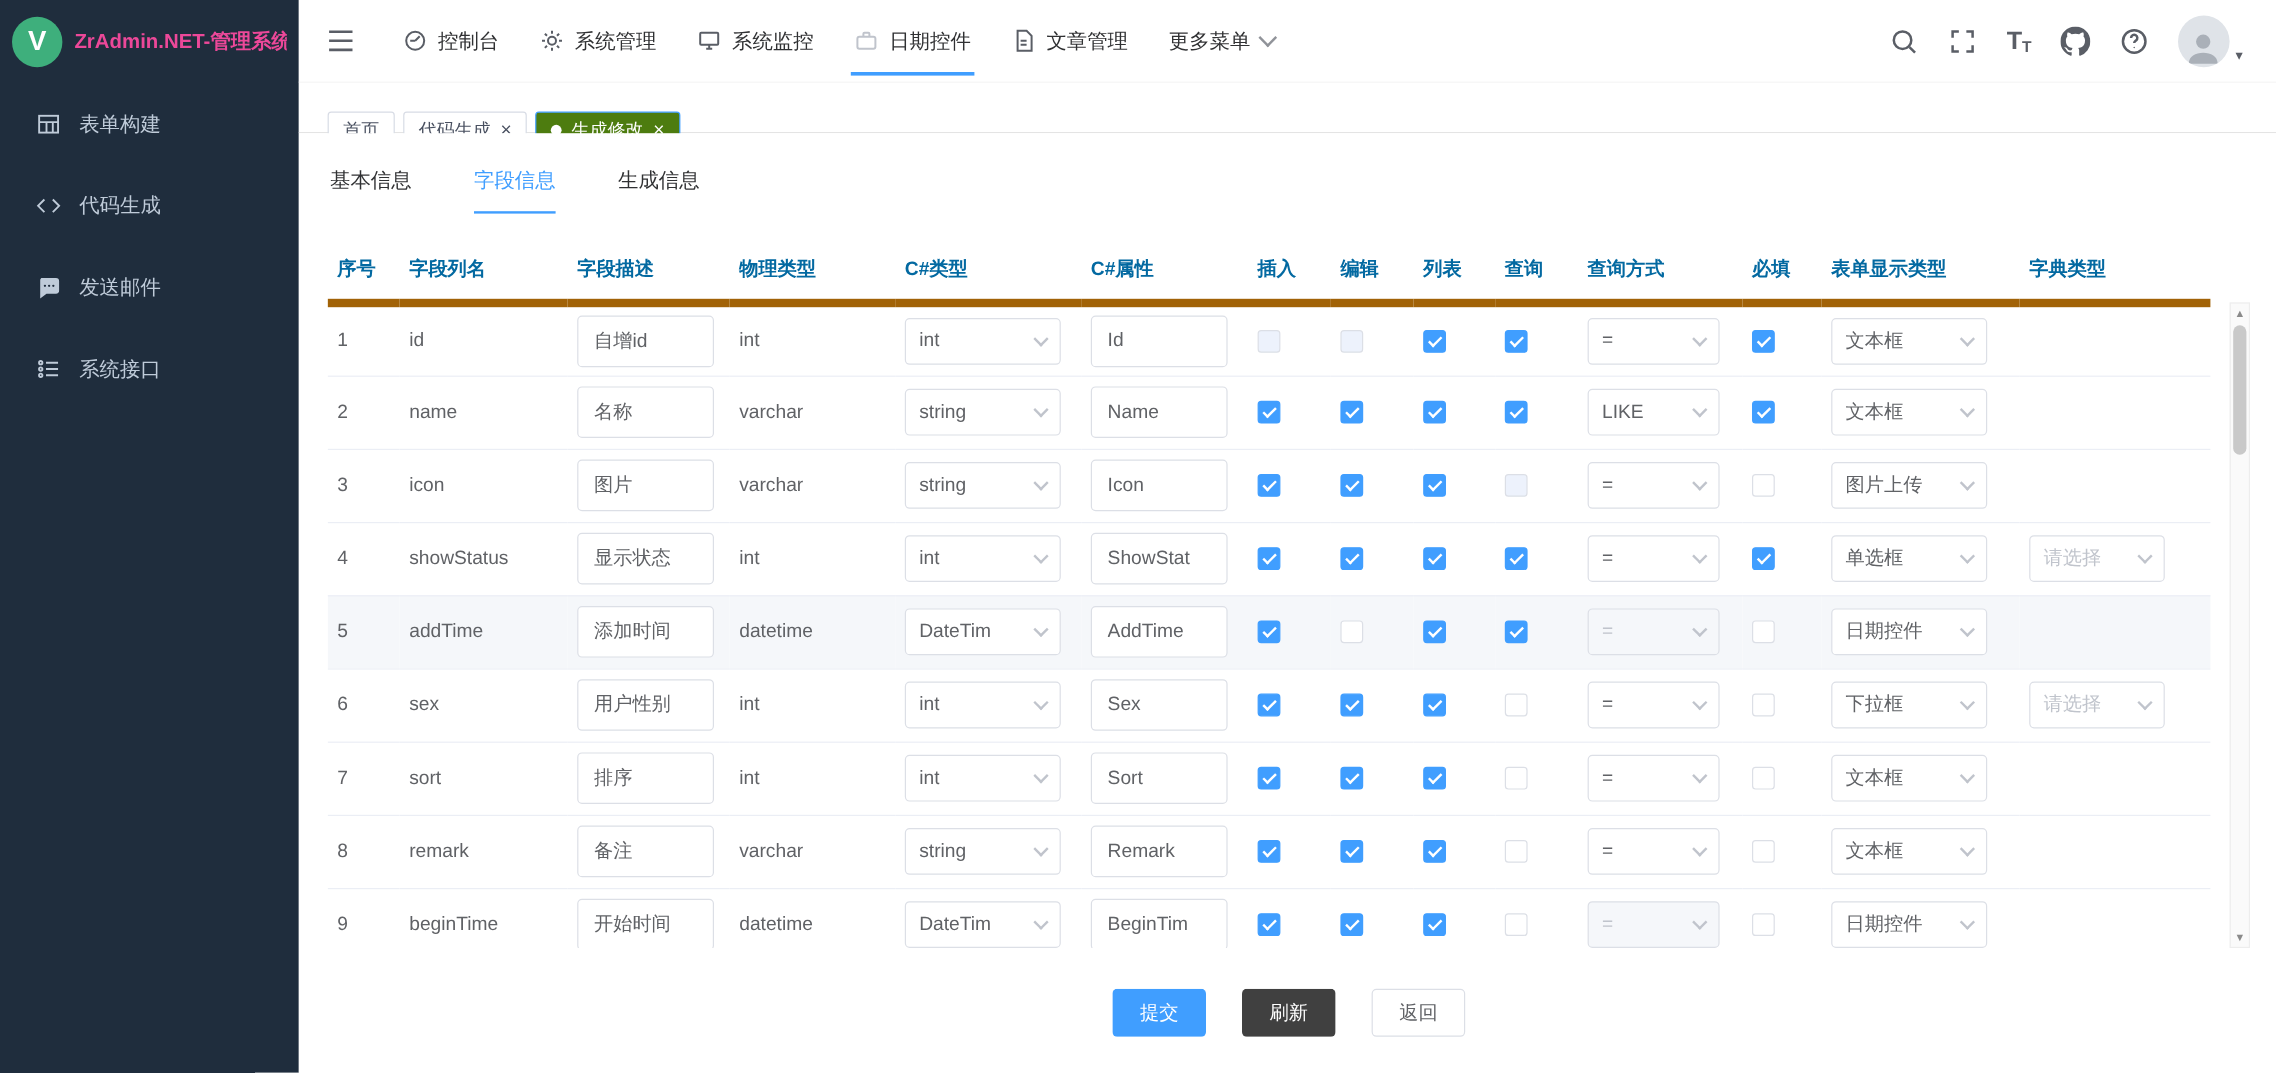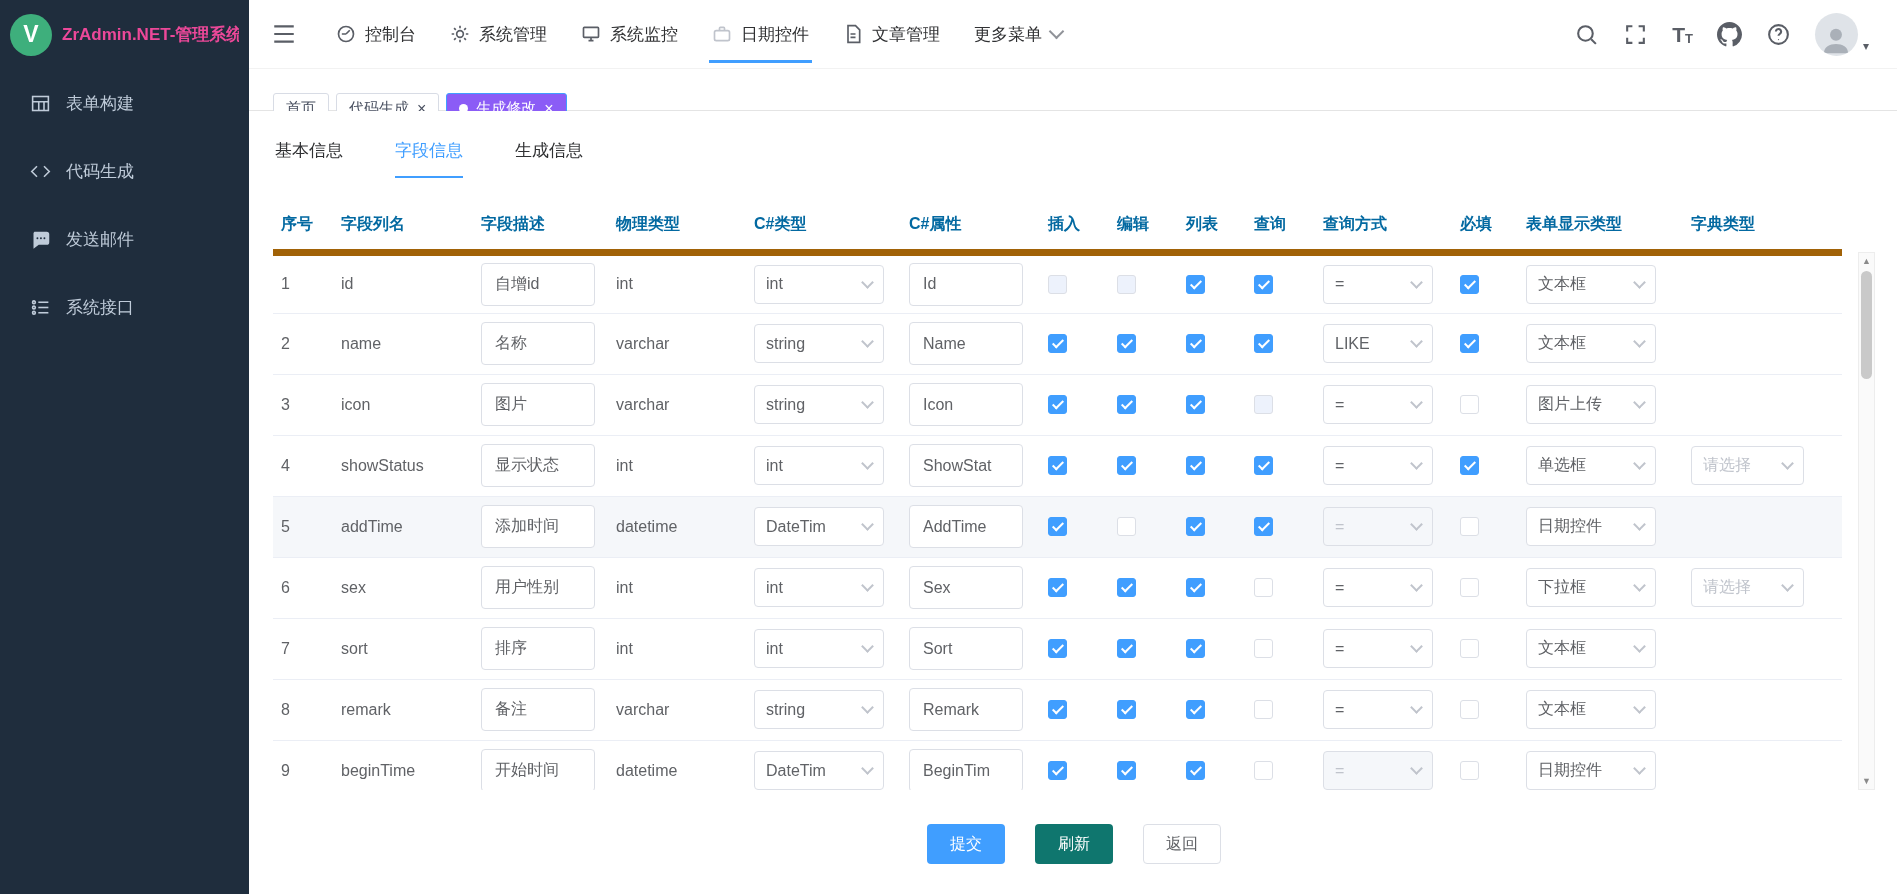--- a/index.html
+++ b/index.html
@@ -41,21 +41,21 @@
             display:flex; align-items:flex-end; justify-content:center; }
   .avatar svg { width:34px; height:34px; fill:#aab0b8; }
   .avatar-caret { font-size:12px; color:#5a5e66; padding-bottom:3px; }
 
   
   .tagbar { height:42px; display:flex; align-items:center; gap:7px; padding:0 24px;
             border-bottom:1px solid #e4e4e4; box-shadow:0 1px 3px rgba(0,0,0,.05); background:#fff; }
   .tag { height:32px; display:inline-flex; align-items:center; gap:8px; padding:0 12px;
          border:1px solid #d8dce5; border-radius:3px; background:#fff; color:#495060;
          font-size:15px; cursor:pointer; white-space:nowrap;margin-top:38px; }
-  .tag.active { background:#8b5cf6; border-color:#409eff; color:#fff; }
+  .tag.active { background:#4d7c0f; border-color:#409eff; color:#fff; }
   .tag .dot { width:9px; height:9px; border-radius:50%; background:#fff; display:inline-block; }
   .tag .close { font-size:16px; line-height:1; cursor:pointer; }
 
   
   .content { flex:1; padding:28px 0 0 24px; background:#fff; overflow:hidden; }
   .content-tabs { display:flex; margin-left:2px; }
   .ctab { font-size:17px; color:#303133; padding-bottom:16px; margin-right:52px; cursor:pointer; position:relative; }
   .ctab.active { color:#409eff; }
   .ctab.active::after { content:""; position:absolute; left:0; right:0; bottom:0; height:2px; background:#409eff; }
 
@@ -94,21 +94,21 @@
              border:1px solid #ededed; display:flex; flex-direction:column; align-items:center; }
   .vscroll-arrow { height:16px; font-size:9px; color:#8a8a8a; display:flex; align-items:center; justify-content:center; cursor:pointer; }
   .vscroll-track { flex:1; width:100%; display:flex; justify-content:center; }
   .vscroll-thumb { width:11px; height:108px; background:#c9c9c9; border-radius:6px; margin-top:2px; cursor:pointer; }
 
   
   .footer-btns { display:flex; justify-content:center; gap:30px; margin-top:34px; width:1602px; }
   .btn { height:40px; padding:0 22px; border-radius:4px; font-size:16px; border:1px solid transparent;
          cursor:pointer; font-family:"Liberation Sans","DejaVu Sans",sans-serif; }
   .btn-primary { background:#409eff; color:#fff; }
-  .btn-success { background:#0f766e; color:#fff; }
+  .btn-success { background:#404040; color:#fff; }
   .btn-default { background:#fff; border-color:#dcdfe6; color:#606266; }
 </style>
 </head>
 <body>
 
 <div class="app">
 
   <aside class="sidebar">
     <div class="logo-area">
       <div class="logo-circle">V</div>

